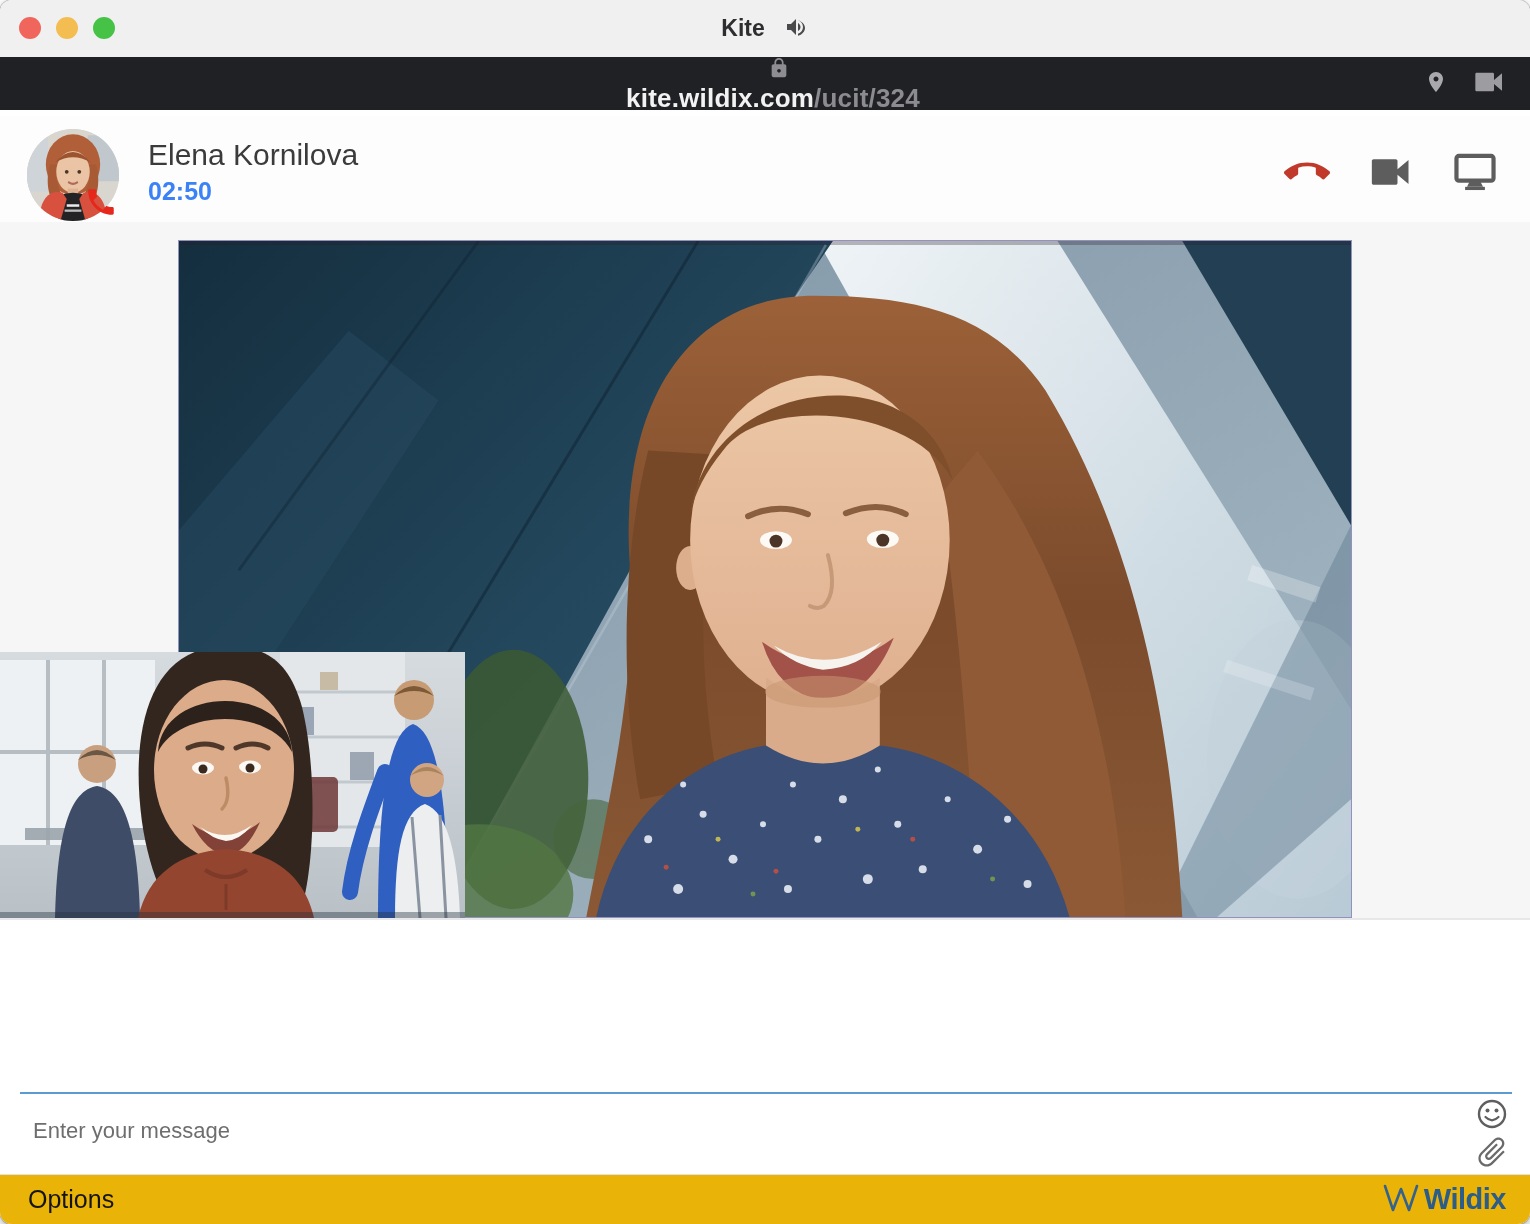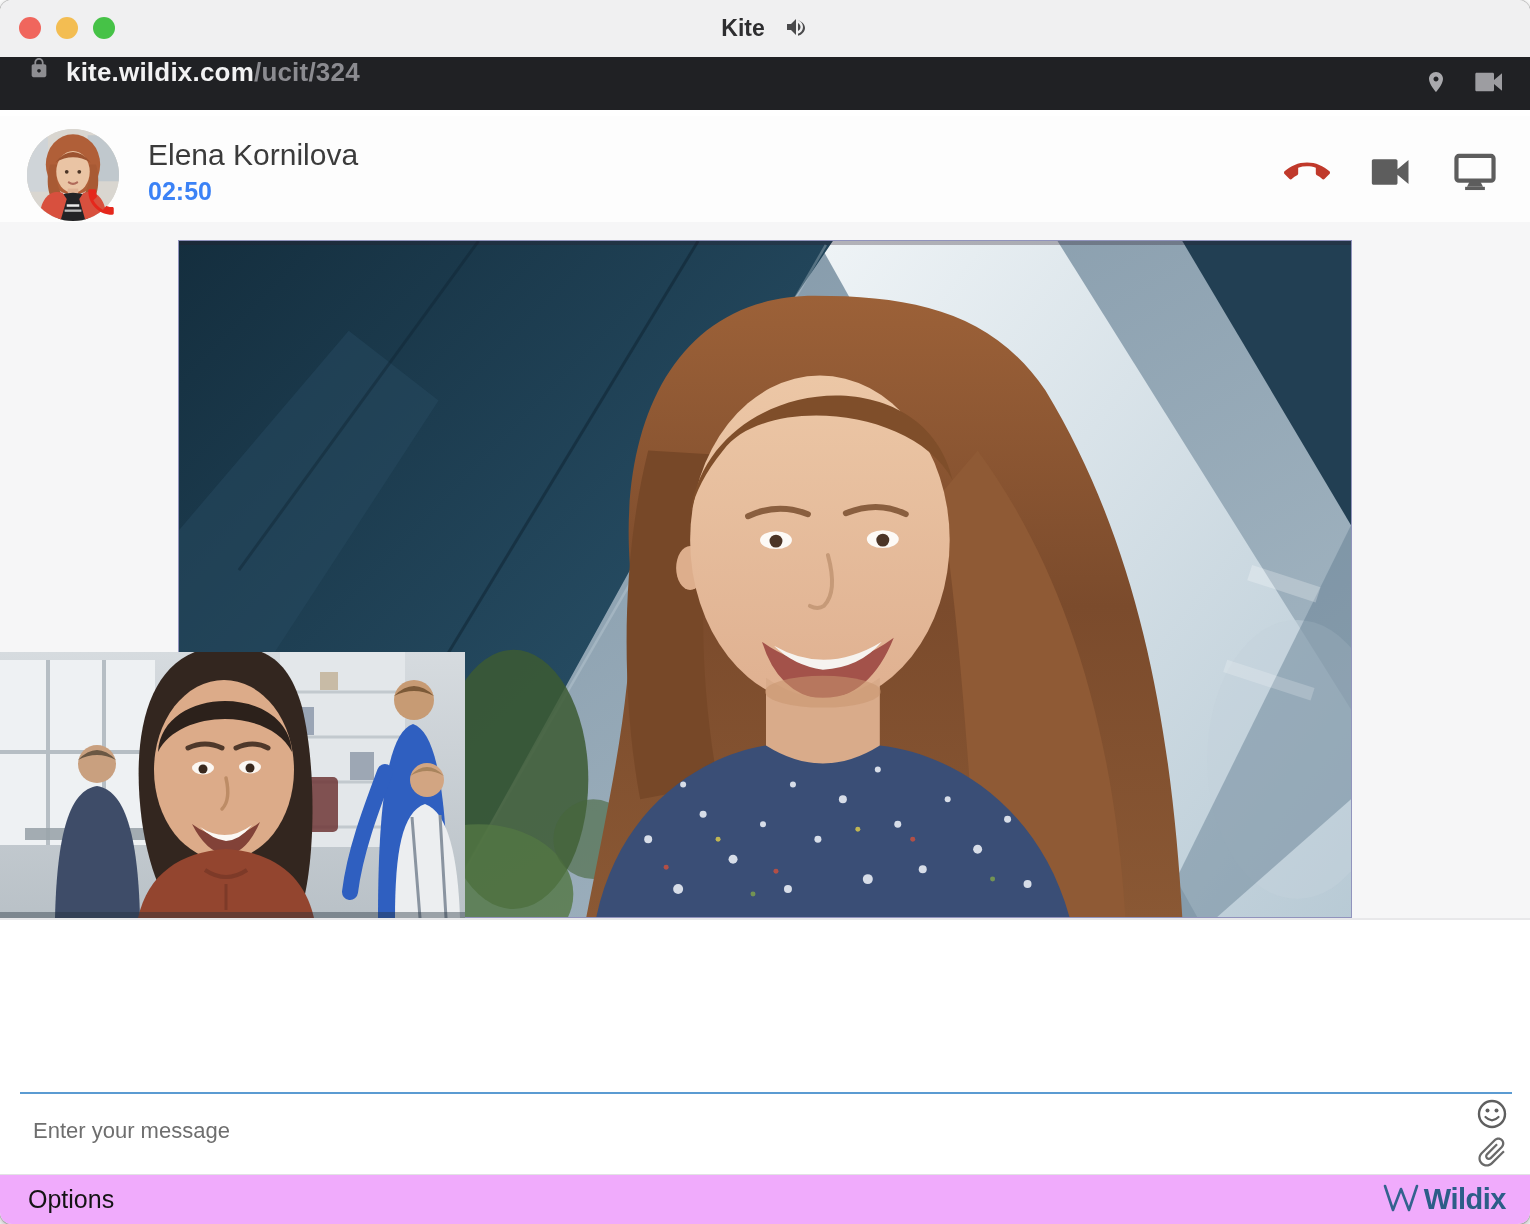--- a/index.html
+++ b/index.html
@@ -15,21 +15,21 @@
     background:#f0f0f1; display:flex; align-items:center; justify-content:center;
   }
   .traffic{ position:absolute; left:19px; top:17px; display:flex; gap:15px; }
   .traffic span{ width:22px; height:22px; border-radius:50%; display:block; }
   .tl-close{ background:#f0665d; } .tl-min{ background:#f3bd52; } .tl-max{ background:#46c247; }
   .title-wrap{ display:flex; align-items:center; gap:18px;justify-content:center; }
   .title-text{ font-size:23px; font-weight:700; color:#2e2e30; }
   
   .urlbar{
     position:absolute; left:0; top:57px; width:100%; height:53px;
-    background:#202124; display:flex; 
+    background:#202124; display:flex; align-items:center;flex-direction:column;
   }
   .urlbar .lock{ margin-left:28px; }
   .url-text{ margin-left:16px; font-size:26px; font-weight:600; letter-spacing:.2px; }
   .url-host{ color:#f2f2f3; }
   .url-path{ color:#8b8b90; }
   .urlbar-right{ position:absolute; right:24px; top:0; height:53px; display:flex; align-items:center; gap:26px; }
   
   .call-header{
     position:absolute; left:0; top:116px; width:100%; height:112px;
     background:#fdfdfd; border-bottom:3px solid #eab308;
@@ -57,21 +57,21 @@
     width:1380px; height:66px; border:none; outline:none; background:transparent;
     font-family:"Liberation Sans","DejaVu Sans",sans-serif;
     font-size:22px; color:#555; padding:8px 0 0 13px;
   }
   .message-input::placeholder{ color:#6e6e6e; opacity:1; }
   .msg-icons{ position:absolute; right:2px; top:4px; display:flex; flex-direction:column; align-items:center; gap:4px; }
   .icon-btn{ background:none; border:none; cursor:pointer; padding:0; line-height:0; }
   
   .footer{
     position:absolute; left:0; top:1174px; width:100%; height:50px;
-    background:#f0abfc; border-top:1px solid #e2e2e4;
+    background:#eab308; border-top:1px solid #e2e2e4;
     display:flex; align-items:center; justify-content:space-between; padding:0 24px 0 28px;gap:8px;
   }
   .options{ background:none; border:none; cursor:pointer; font-family:inherit;
             font-size:25px; color:#141414; padding:0; }
   .brand{ display:flex; align-items:center; gap:4px; cursor:pointer; }
   .brand-text{ font-size:29px; font-weight:700; color:#2c5d88; letter-spacing:-.5px;text-align:right; }
 </style>
 </head>
 <body>
 

